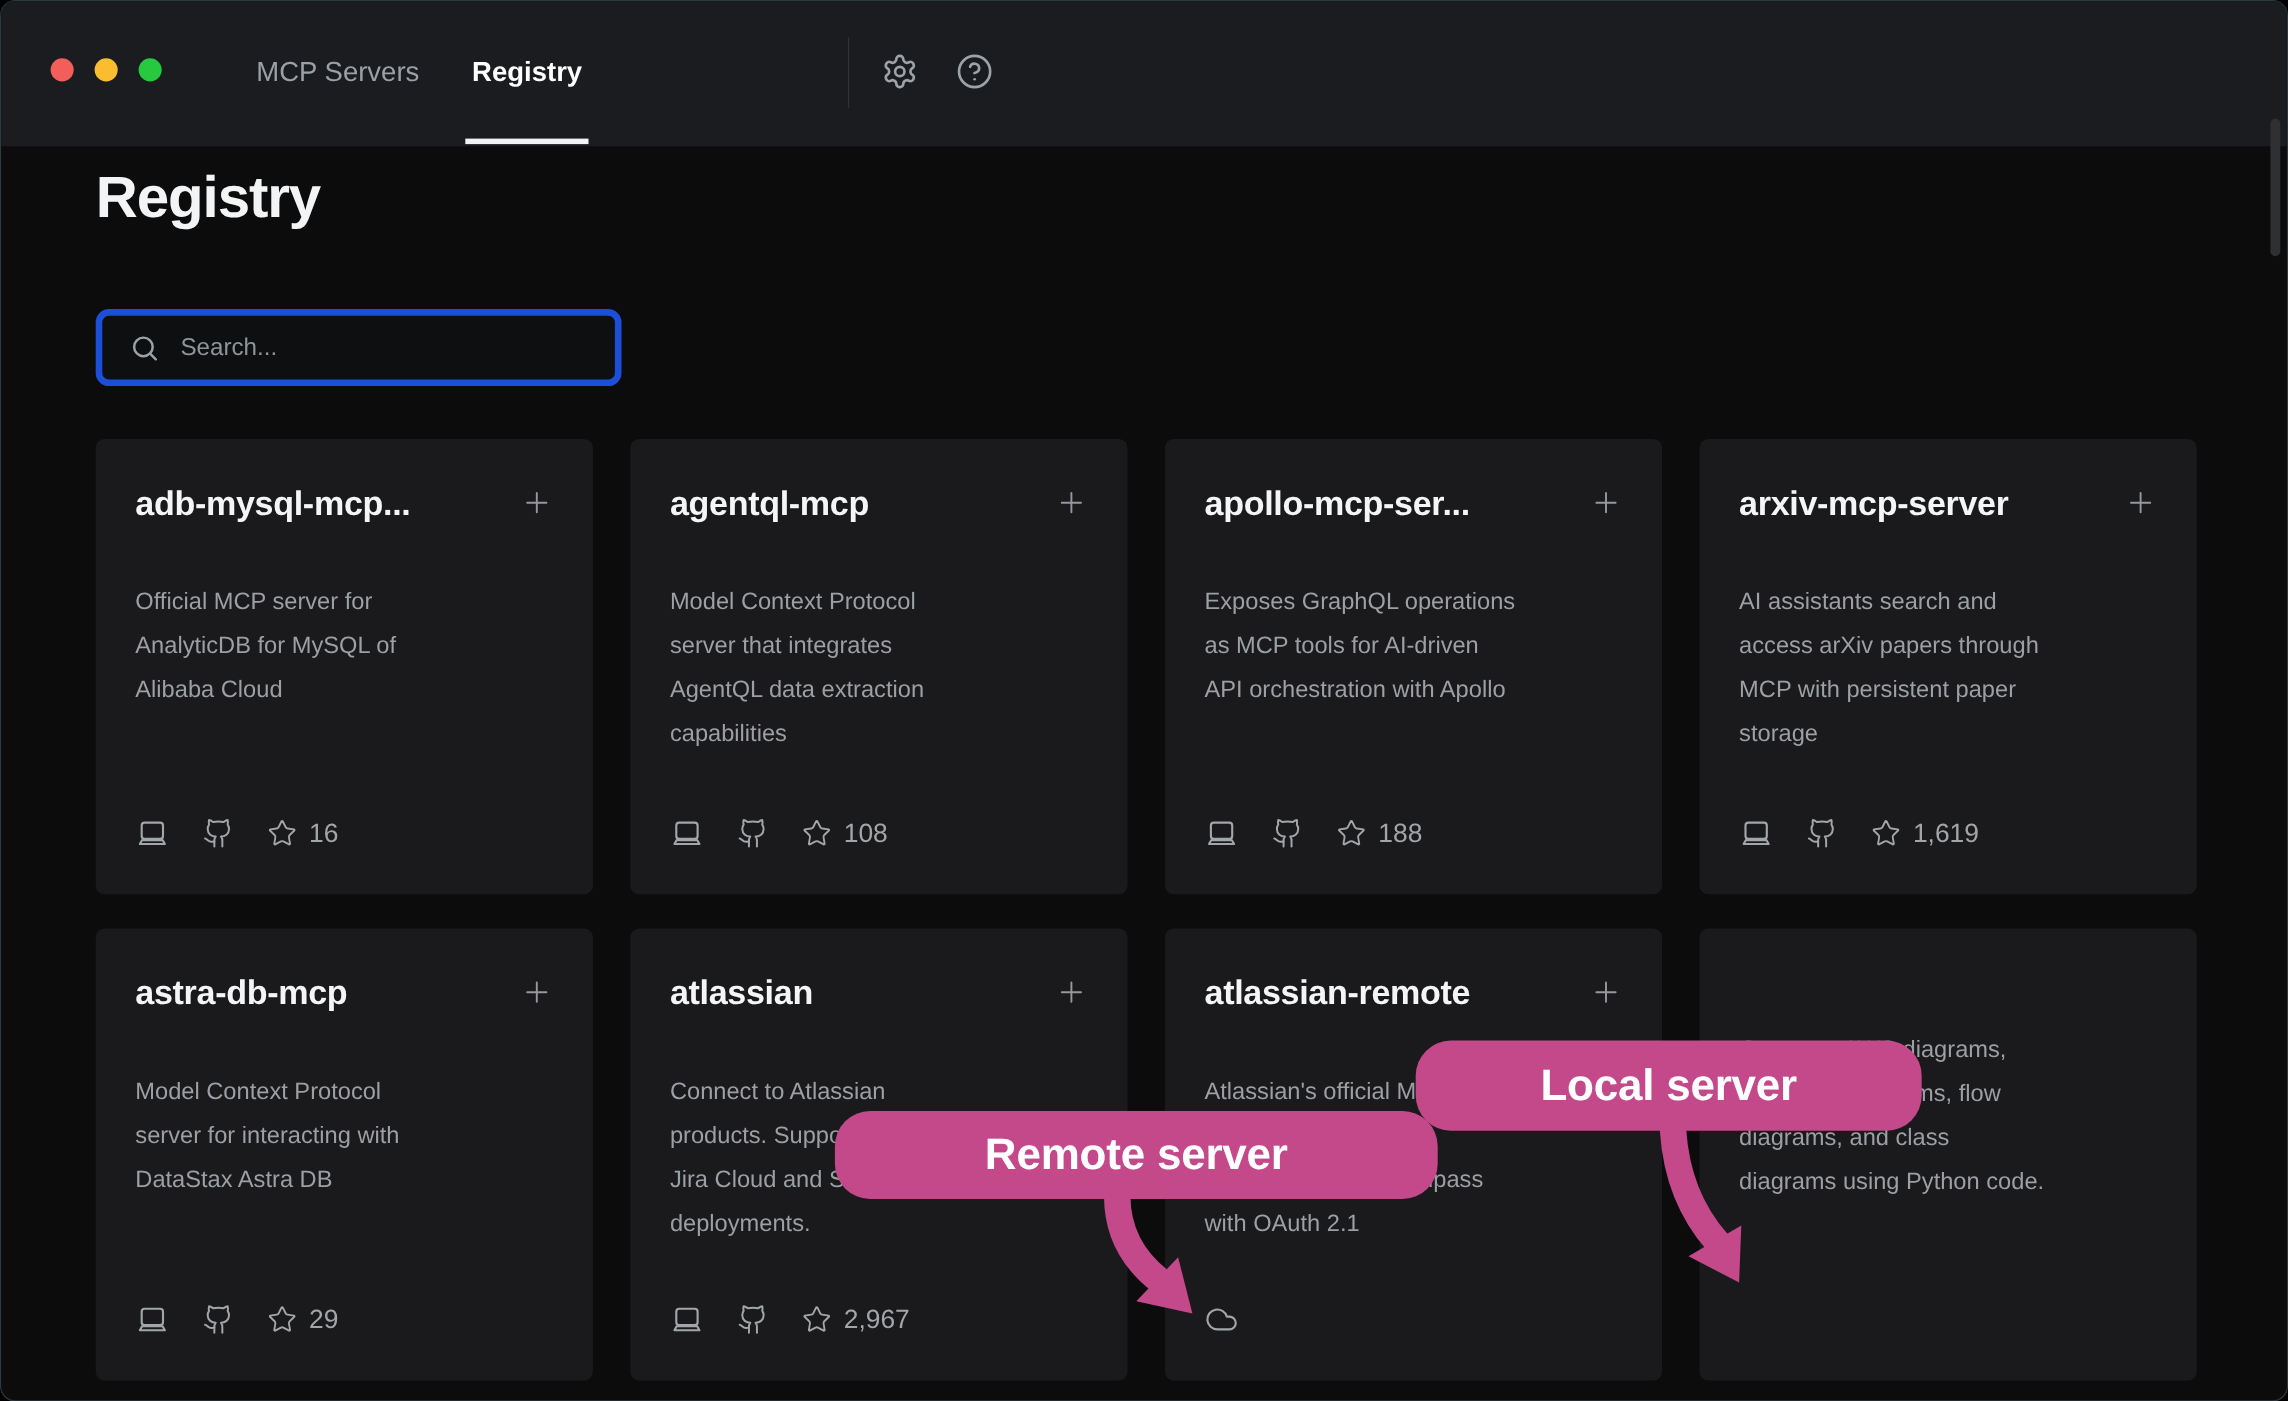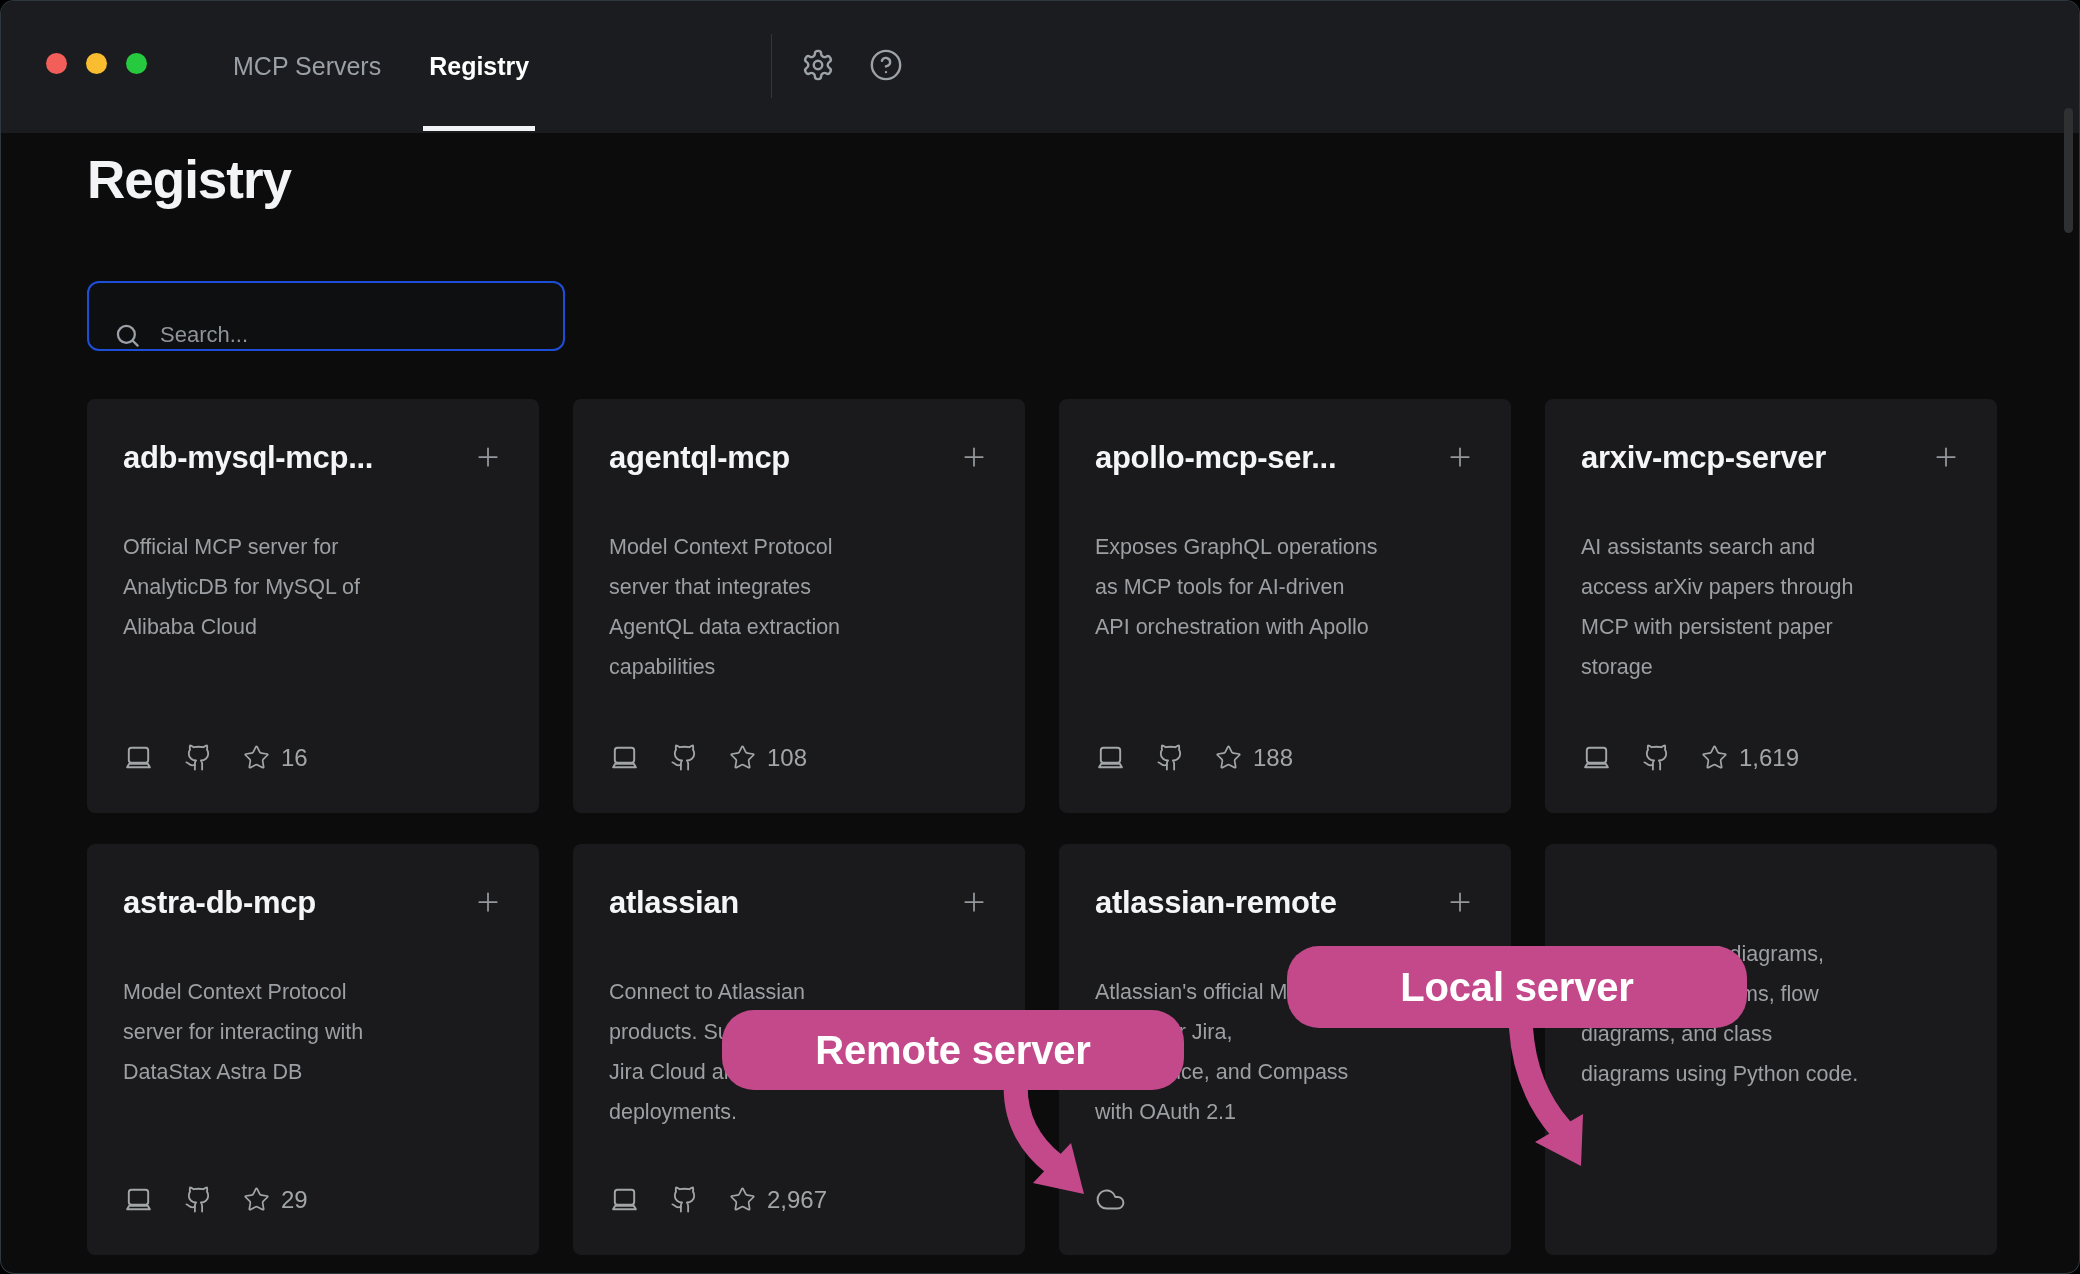--- a/index.html
+++ b/index.html
@@ -16,22 +16,22 @@
     color:#9aa0a5;cursor:default;}
   .tab.active{color:#ffffff;font-weight:600;}
   .tab.active::after{content:"";position:absolute;left:-6px;right:-6px;bottom:0;height:5px;
     background:#f2f3f4;}
   .vdivider{position:absolute;left:770px;top:33px;width:1px;height:64px;background:#333639;}
   .bar-icon{position:absolute;top:47px;width:34px;height:34px;color:#9da2a7;}
   .bar-icon svg{width:34px;height:34px;display:block;}
   
   .page-heading{position:absolute;left:86px;top:148px;font-size:53px;font-weight:700;
     color:#f3f4f5;letter-spacing:-1px;}
-  .search{position:absolute;left:86px;top:280px;width:478px;height:70px;border:2px solid #1d4ed8;
-    border-radius:12px;background:#0e0f10;display:flex;align-items:flex-end;}
+  .search{position:absolute;left:86px;top:280px;width:478px;height:70px;border:6px solid #1d4ed8;
+    border-radius:12px;background:#0e0f10;display:flex;align-items:center;}
   .search svg{width:27px;height:27px;color:#9ba1a6;margin-left:25px;flex:none;}
   .search input{flex:1;background:transparent;border:none;outline:none;color:#e8e9ea;
     font-size:22px;margin-left:17px;font-family:"Liberation Sans",sans-serif;}
   .search input::placeholder{color:#8f949a;}
   
   .grid{position:absolute;left:86px;top:398px;display:grid;
     grid-template-columns:repeat(4,452px);grid-template-rows:414px 411px;gap:31px 34px;}
   .card{position:relative;background:#1a1a1c;border-radius:8px;padding:40px 36px;}
   .card-head{display:flex;justify-content:space-between;align-items:flex-start;}
   .card-title{font-size:31px;line-height:38px;font-weight:700;color:#f4f5f6;
@@ -44,21 +44,21 @@
   .card-foot svg{display:block;}
   .icon-laptop{width:31px;height:31px;}
   .icon-github{width:29px;height:29px;}
   .icon-cloud{width:31px;height:31px;}
   .stars{display:flex;align-items:center;gap:11px;}
   .icon-star{width:27px;height:27px;}
   .star-count{font-size:24px;color:#a3a6a9;}
   
   .pill{position:absolute;display:flex;align-items:center;justify-content:center;
     color:#fff;font-size:40px;font-weight:700;border-radius:32px;z-index:6;letter-spacing:-.2px;}
-  .pill.remote{left:721px;top:1009px;width:462px;height:80px;}
+  .pill.remote{left:758px;top:1009px;width:548px;height:80px;}
   .pill.local{left:1286px;top:945px;width:460px;height:82px;}
   .arrow-svg{position:absolute;z-index:5;overflow:visible;}
   
   .scroll-thumb{position:absolute;right:6px;top:107px;width:9px;height:125px;
     background:#2e3032;border-radius:5px;z-index:7;}
 </style>
 </head>
 <body>
 
 <div class="window">

